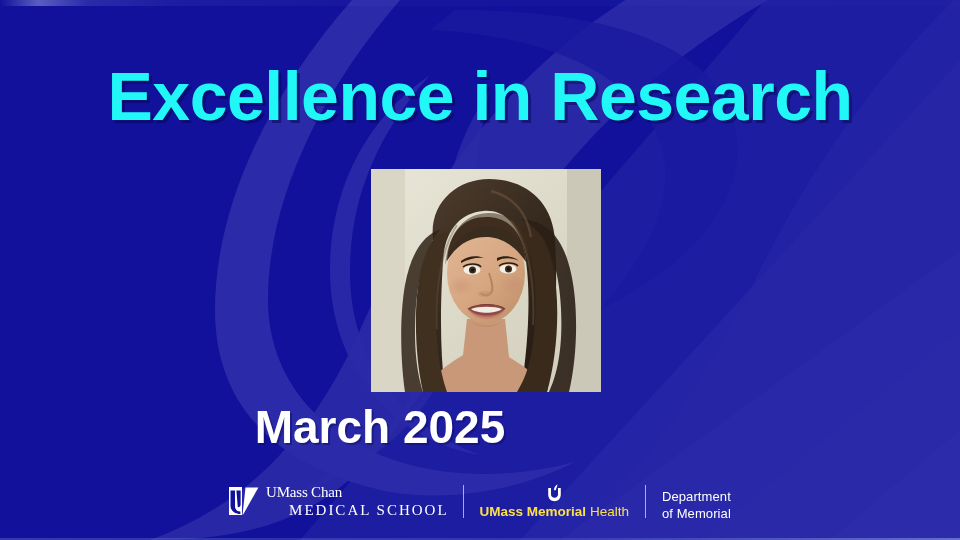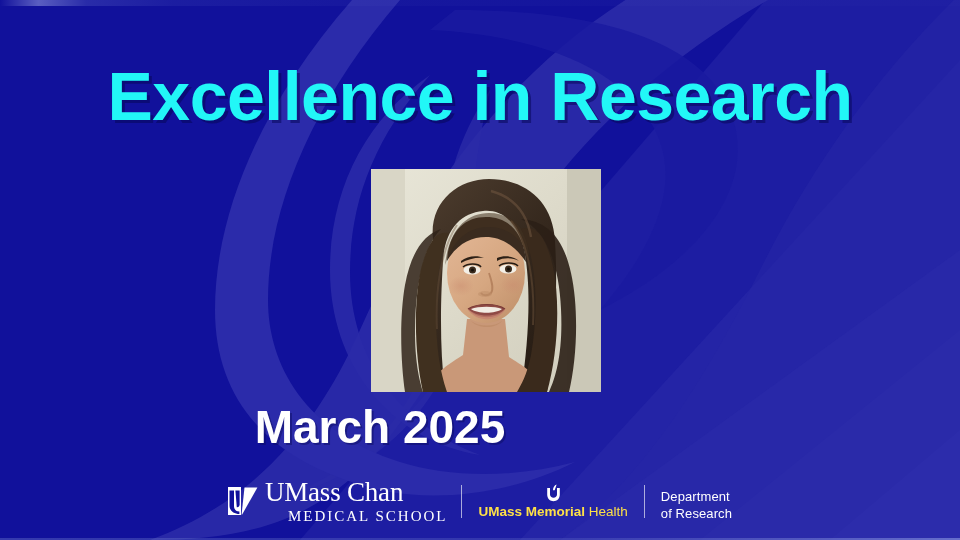--- a/index.html
+++ b/index.html
@@ -118,21 +118,21 @@
   }
   .chan-mark { width: 30px; height: 28px; display: block; }
   .chan-words {
     display: flex;
     flex-direction: column;
     align-items: stretch;
     line-height: 1;
   }
   .chan-name {
     font-family: "Liberation Serif", serif;
-    font-size: 27px;
+    font-size: 15px;
     font-weight: normal;
     color: #ffffff;
     letter-spacing: -0.2px;
     white-space: nowrap;
   }
   .chan-sub {
     font-family: "Liberation Serif", serif;
     font-size: 15px;
     font-weight: normal;
     color: #ffffff;
@@ -383,19 +383,19 @@
         </svg>
         <div class="umm-words">
           <span class="b">UMass Memorial</span><span> </span><span class="r">Health</span>
         </div>
       </div>
 
       <div class="divider"></div>
 
       <div class="dept-lockup">
         <div class="dept-line">Department</div>
-        <div class="dept-line">of Research</div>
+        <div class="dept-line">of Memorial</div>
       </div>
 
     </div>
   </div>
 
 </div>
 
 </body></html>

